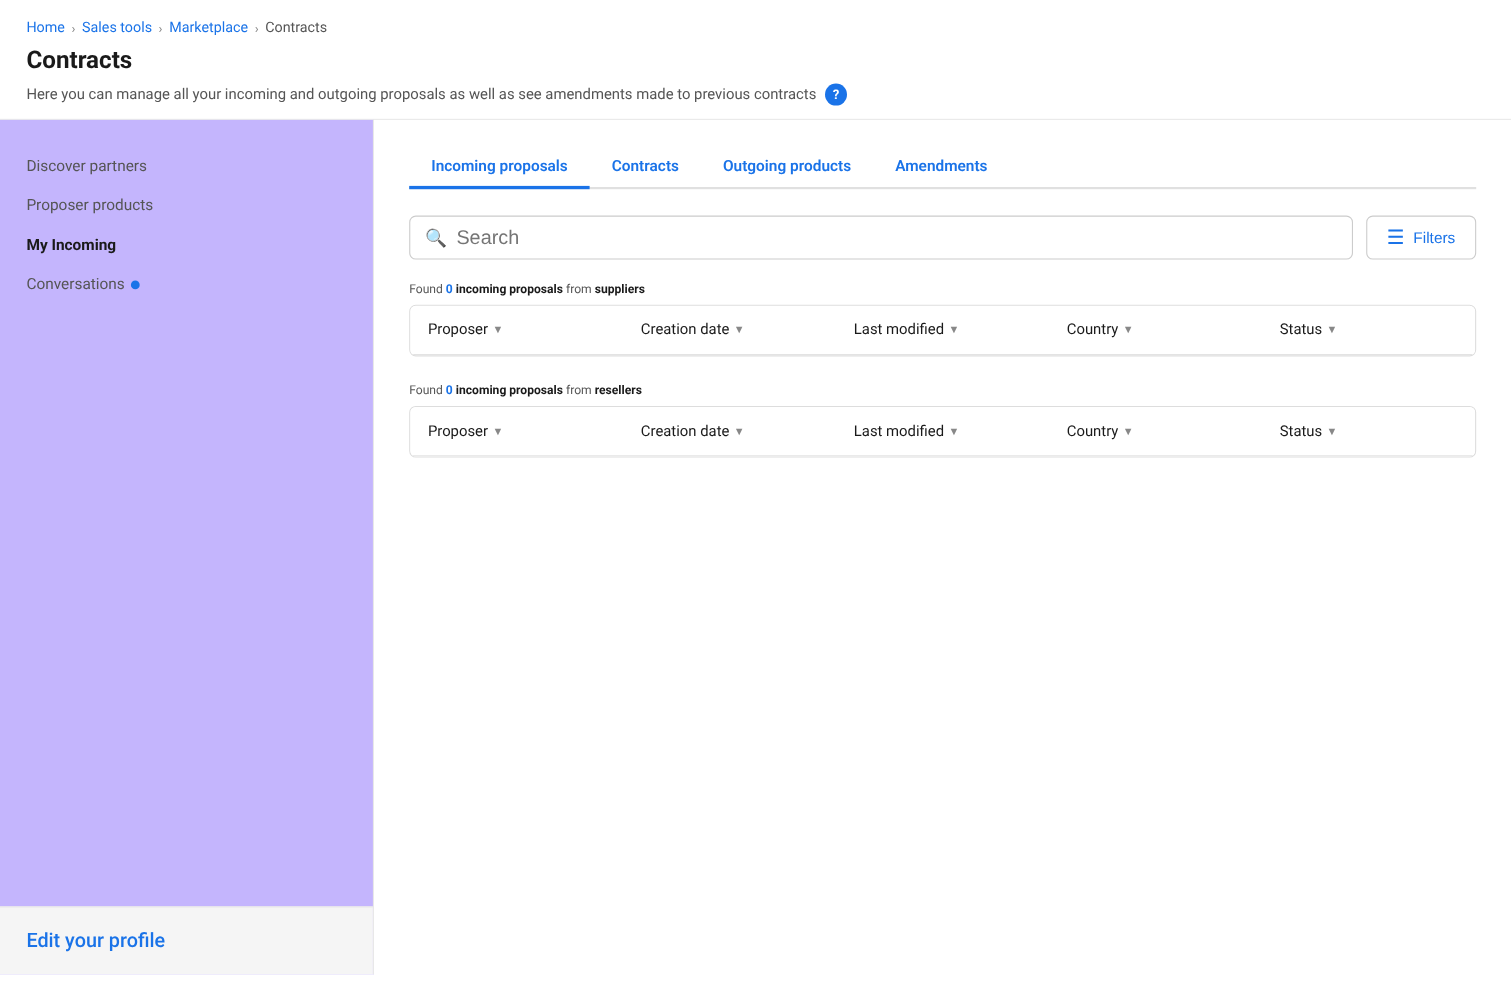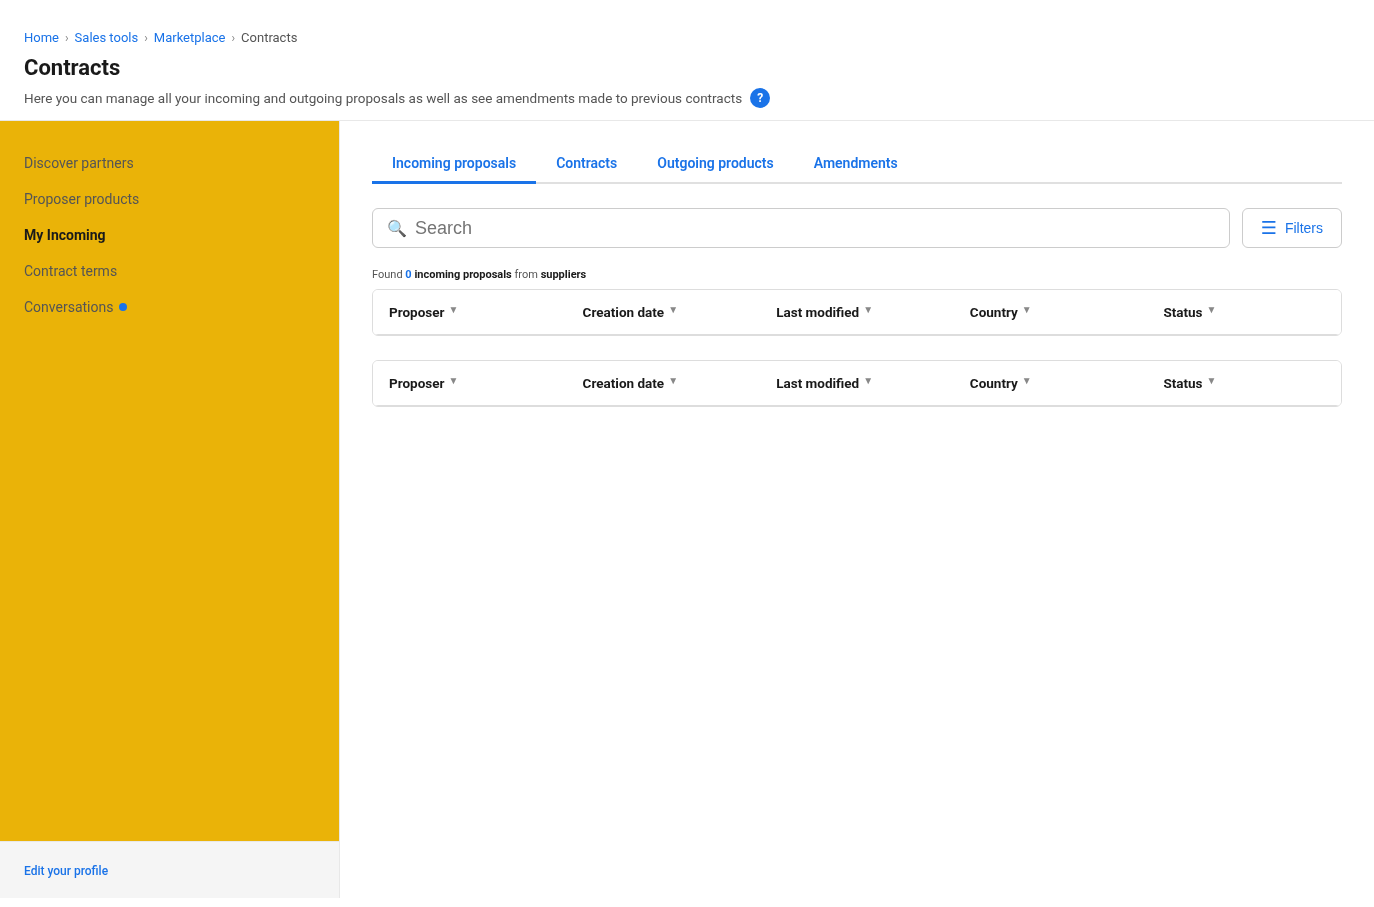--- a/index.html
+++ b/index.html
@@ -5,21 +5,21 @@
     * { box-sizing: border-box; margin: 0; padding: 0; }
     body {
       font-family: -apple-system, BlinkMacSystemFont, 'Segoe UI', Roboto, sans-serif;
       font-size: 14px;
       color: #333;
       background: #fff;
     }
 
     
     .header {
-      padding: 30px 24px 12px 24px;
+      padding: 18px 24px 12px 24px;
       border-bottom: 1px solid #e8e8e8;
     }
     .breadcrumb {
       display: flex;
       align-items: center;
       gap: 6px;
       font-size: 13px;
       margin-bottom: 10px;
     }
     .breadcrumb-item {
@@ -69,21 +69,21 @@
     }
 
     
     .sidebar {
       width: 340px;
       min-width: 340px;
       border-right: 1px solid #e8e8e8;
       padding: 24px 0 0 0;
       display: flex;
       flex-direction: column;
-      background: #eab308;
+      background: #c4b5fd;
     }
     .sidebar-nav {
       flex: 1;
       padding: 0 24px;
     }
     .sidebar-item {
       padding: 10px 0;
       font-size: 14px;
       color: #555;
       cursor: pointer;
@@ -102,21 +102,21 @@
       border-radius: 50%;
       display: inline-block;
     }
     .sidebar-footer {
       padding: 20px 24px;
       border-top: 1px solid #e8e8e8;
       background: #f5f5f5;
     }
     .sidebar-footer a {
       color: #1a73e8;
-      font-size: 12px;
+      font-size: 18px;
       text-decoration: none;
       cursor: pointer;
       font-weight: 500;
     }
 
     
     .main {
       flex: 1;
       padding: 24px 32px;
       overflow-y: auto;
@@ -212,24 +212,24 @@
     }
     .table-header {
       display: grid;
       grid-template-columns: 1fr 1fr 1fr 1fr 1fr;
       background: #fff;
       border-bottom: 1px solid #ddd;
     }
     .table-header-cell {
       padding: 14px 16px;
       font-size: 13.5px;
-      font-weight: 700;
+      font-weight: 400;
       color: #1a1a1a;
       display: flex;
-      align-items: flex-start;
+      align-items: center;
       gap: 4px;
       cursor: pointer;
       user-select: none;
     }
     .sort-arrow {
       color: #888;
       font-size: 10px;
     }
   </style>
 </head>
@@ -259,23 +259,20 @@
       <div class="sidebar-item">
         <span>Discover partners</span>
       </div>
       <div class="sidebar-item">
         <span>Proposer products</span>
       </div>
       <div class="sidebar-item active">
         <span>My Incoming</span>
       </div>
       <div class="sidebar-item">
-        <span>Contract terms</span>
-      </div>
-      <div class="sidebar-item">
         <span>Conversations</span>
         <span class="notification-dot"></span>
       </div>
     </nav>
     <div class="sidebar-footer">
       <a>Edit your profile</a>
     </div>
   </div>
 
   <div class="main">
@@ -323,20 +320,27 @@
           <span>Country</span>
           <span class="sort-arrow">▼</span>
         </div>
         <div class="table-header-cell">
           <span>Status</span>
           <span class="sort-arrow">▼</span>
         </div>
       </div>
     </div>
 
+    <div class="result-text">
+      <span>Found</span>
+      <span class="count">0</span>
+      <strong>incoming proposals</strong>
+      <span>from</span>
+      <strong>resellers</strong>
+    </div>
     <div class="table-container">
       <div class="table-header">
         <div class="table-header-cell">
           <span>Proposer</span>
           <span class="sort-arrow">▼</span>
         </div>
         <div class="table-header-cell">
           <span>Creation date</span>
           <span class="sort-arrow">▼</span>
         </div>

